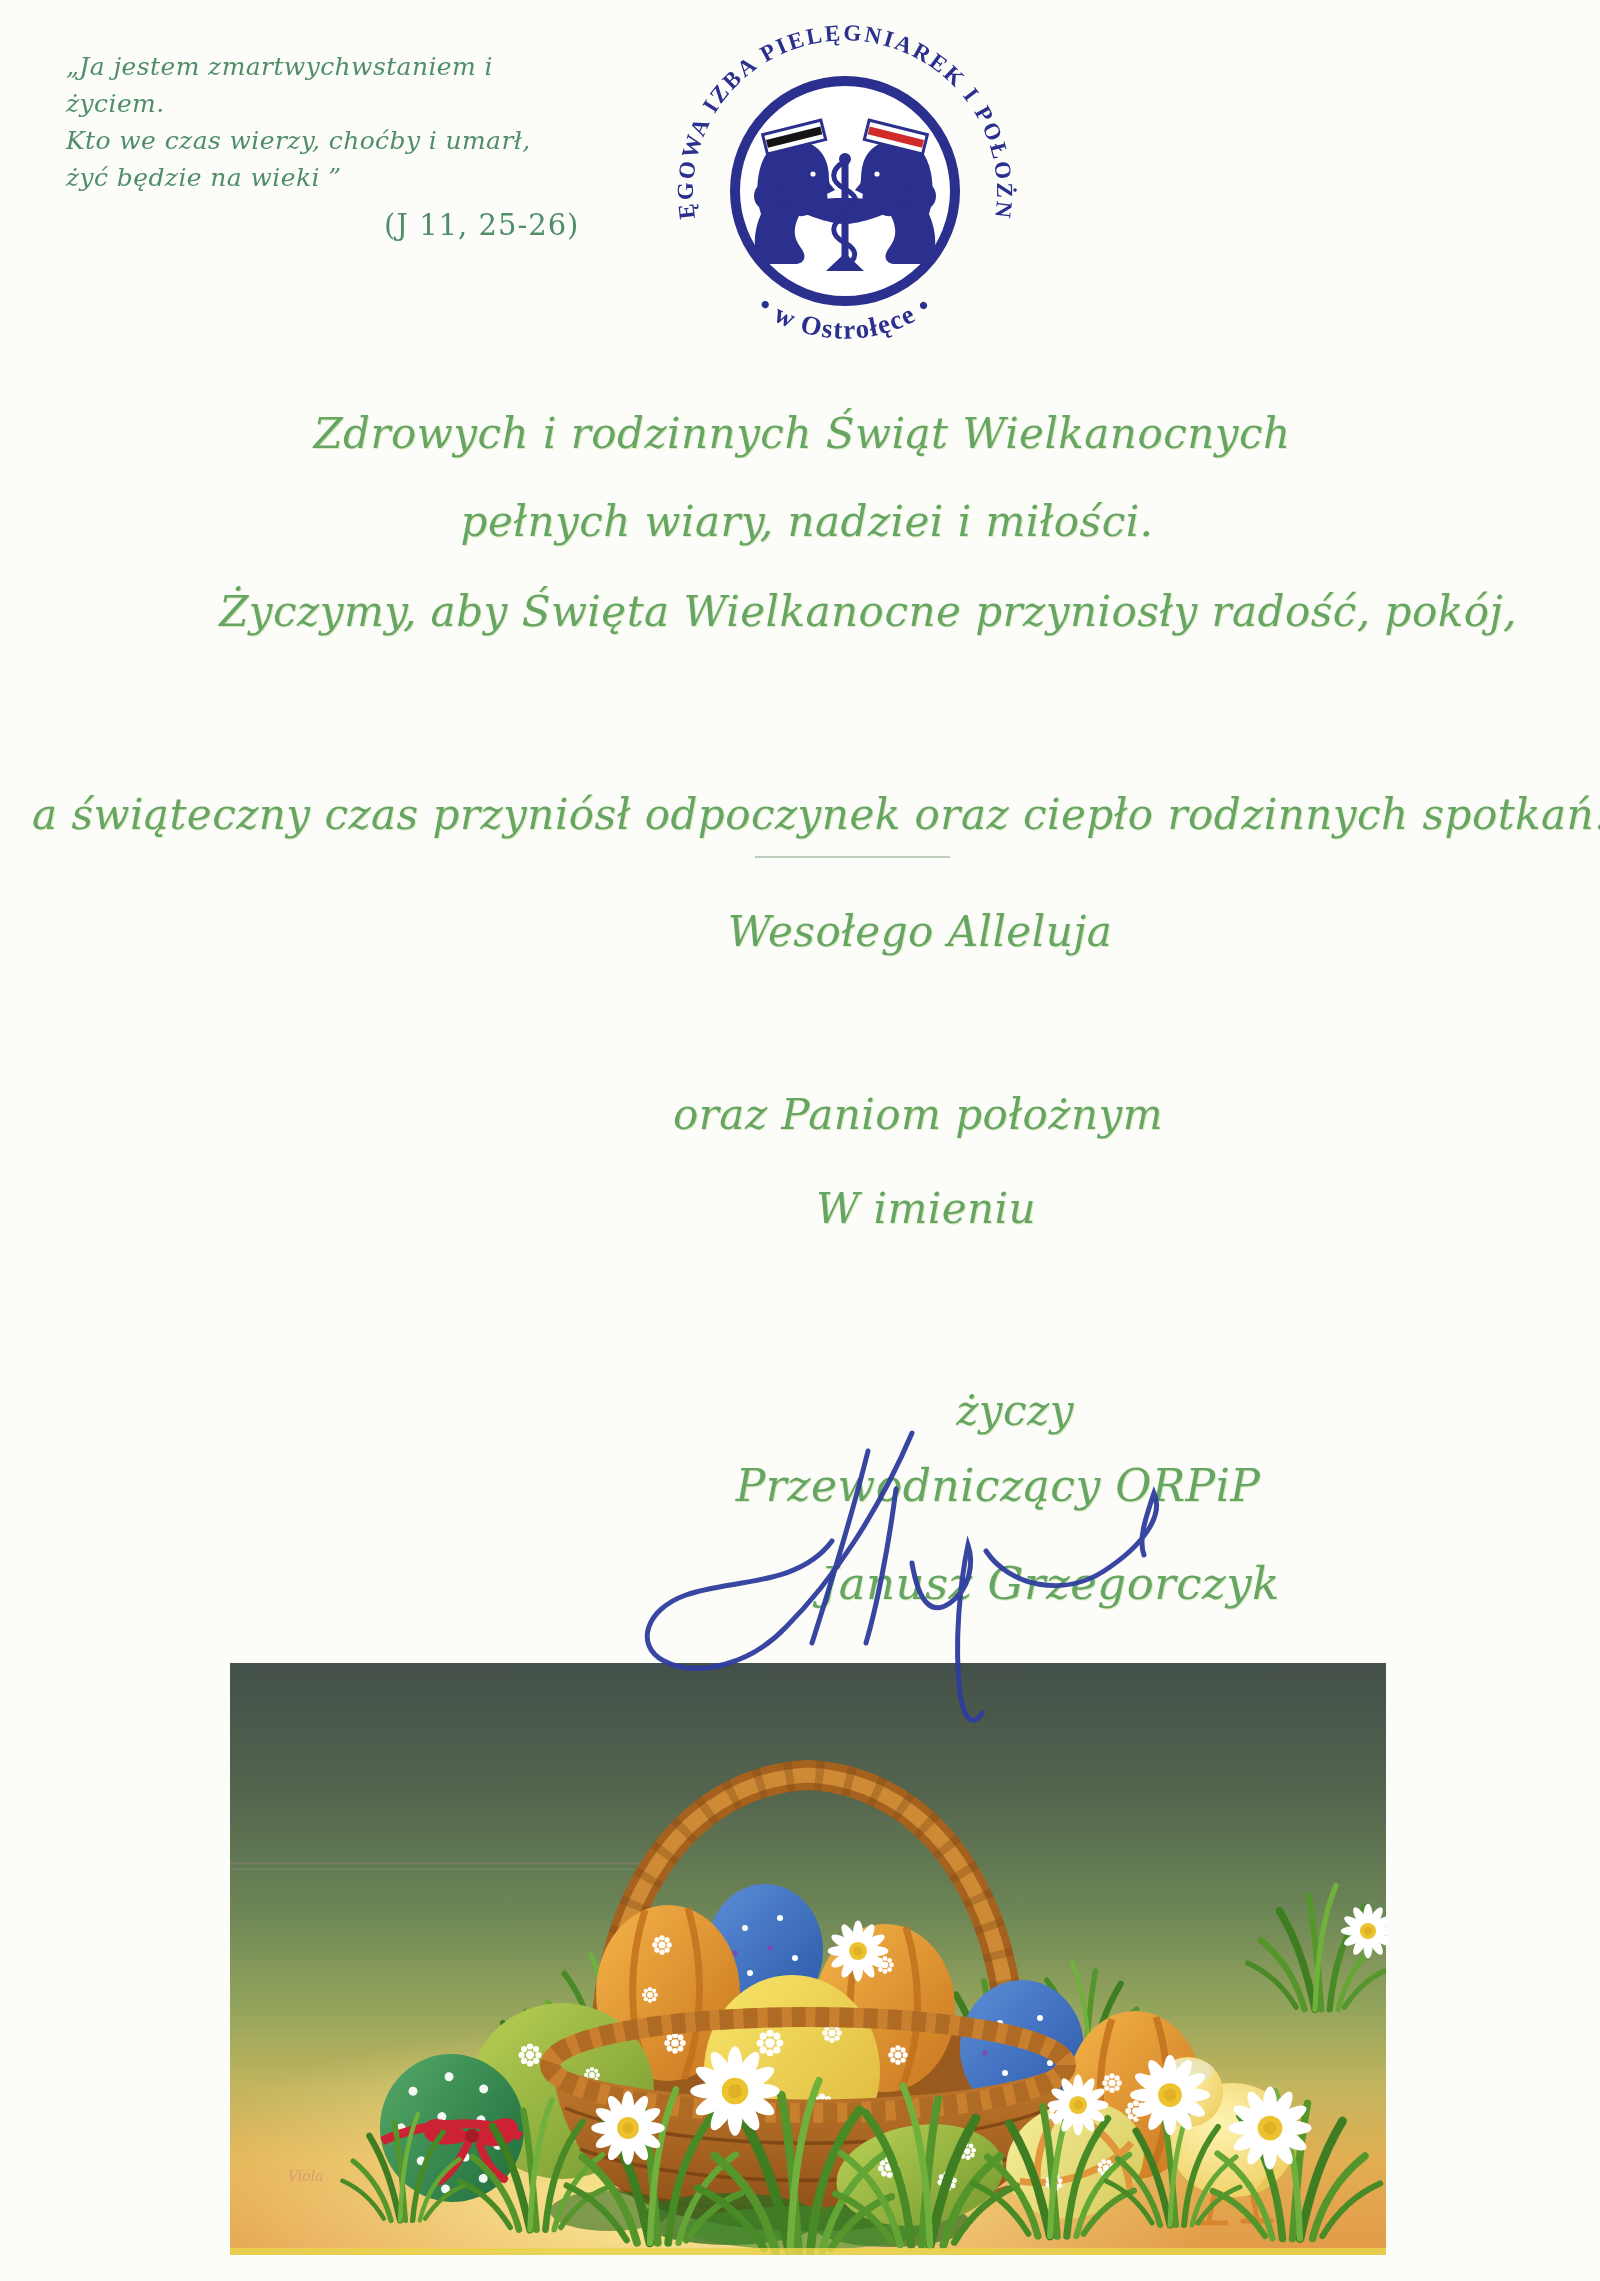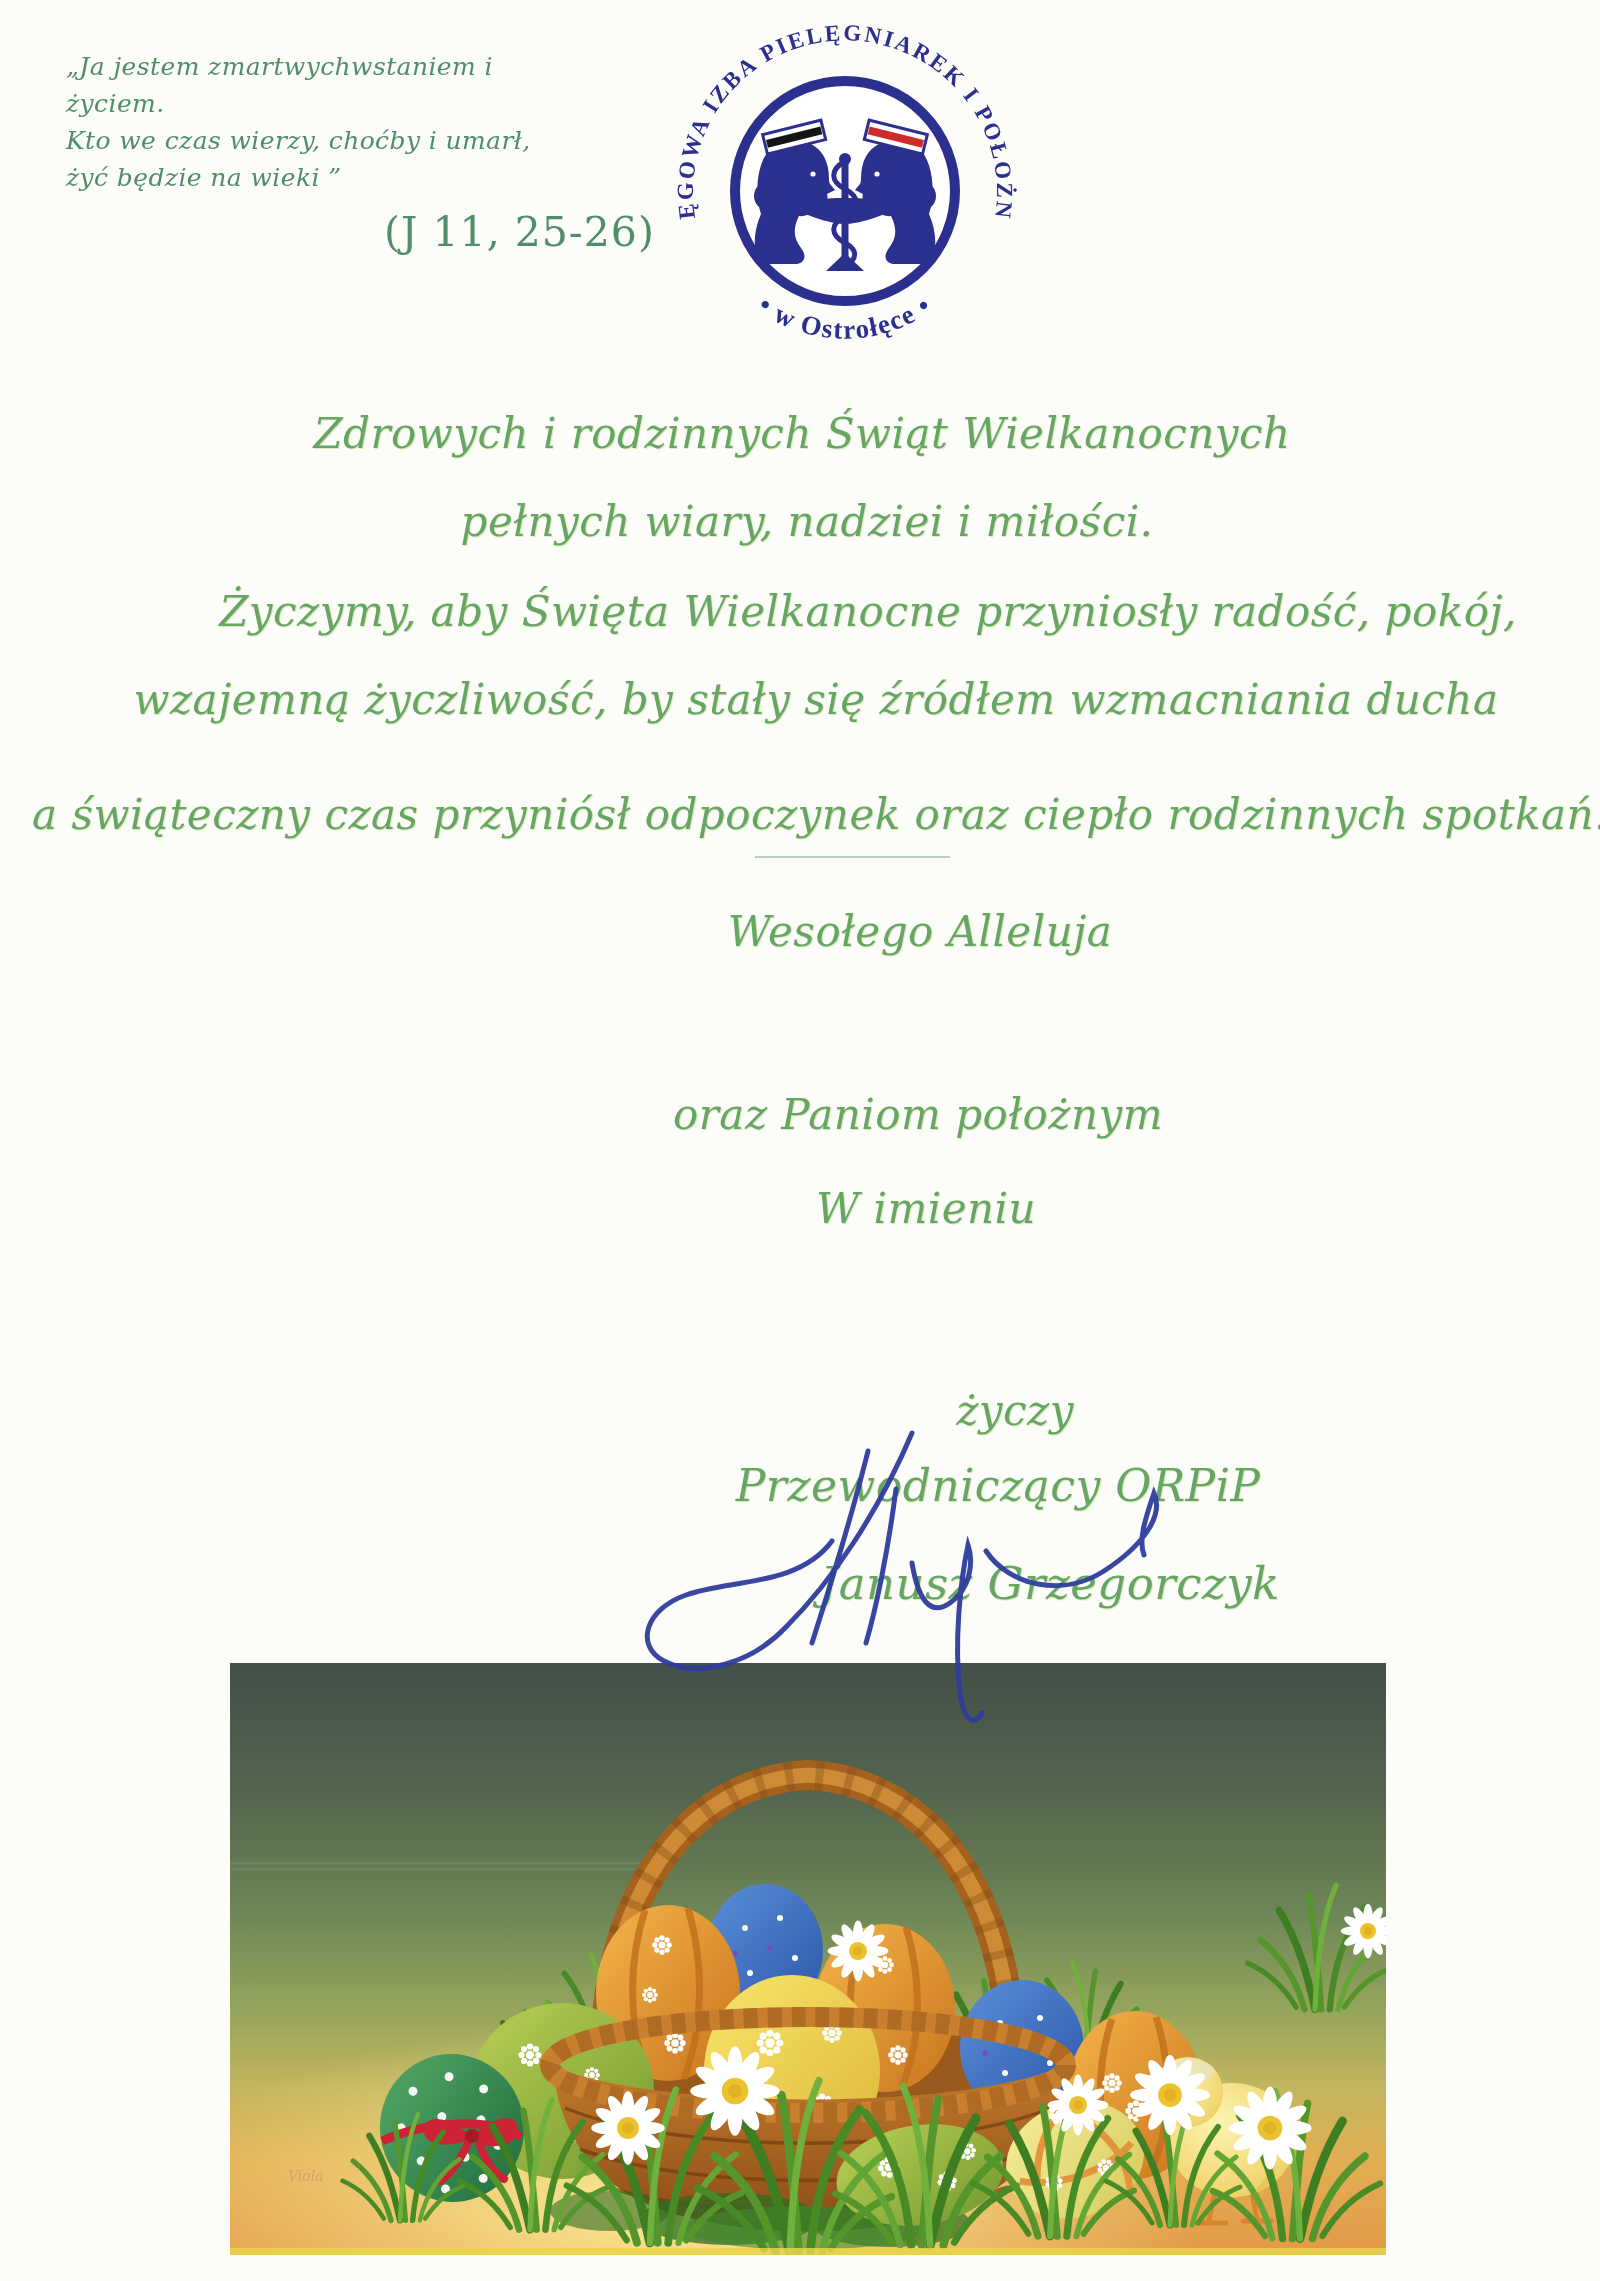--- a/index.html
+++ b/index.html
@@ -9,21 +9,21 @@
     font-family:"DejaVu Serif", serif;
   }
   
   .quote{
     position:absolute;left:66px;top:48px;width:520px;
     font-style:italic;font-size:25px;line-height:37px;
     color:var(--quote-green);letter-spacing:.4px;
   }
   .citation{
     position:absolute;left:384px;top:208px;
-    font-size:41px;color:var(--quote-green);letter-spacing:1px;
+    font-size:29px;color:var(--quote-green);letter-spacing:1px;
   }
   
   .logo{position:absolute;left:672px;top:18px;width:346px;height:346px;}
   .logo-arc{font-family:"Liberation Serif",serif;font-weight:bold;fill:var(--logo-navy);}
   .navy-fill{fill:var(--logo-navy);}
   .navy-stroke{stroke:var(--logo-navy);}
   
   .gline{
     position:absolute;transform:translateX(-50%);white-space:nowrap;
     font-style:italic;font-size:42px;color:var(--greeting-green);
@@ -98,21 +98,20 @@
       <rect class="navy-fill" x="-3.5" y="140" width="7" height="102" rx="3"></rect>
       <path class="navy-stroke" fill="none" stroke-width="5" d="M 0,143 C -15,152 -15,163 0,171 C 15,179 15,190 0,198 C -15,206 -15,217 0,225 C 10,230 12,237 7,243"></path>
       <circle class="navy-fill" cy="141" r="6"></circle>
       <path class="navy-fill" d="M -19,253 L 19,253 L 0,235 Z"></path>
     </g>
   </svg>
 
   <div class="gline" style="top:409px;left:802px">Zdrowych i rodzinnych Świąt Wielkanocnych</div>
   <div class="gline" style="top:497px;left:807px">pełnych wiary, nadziei i miłości.</div>
   <div class="gline" style="top:587px;left:868px">Życzymy, aby Święta Wielkanocne przyniosły radość, pokój,</div>
-  <div class="gline" style="top:675px;left:816px">wzajemną życzliwość, by stały się źródłem wzmacniania ducha</div>
   <div class="gline" style="top:790px;left:820px">a świąteczny czas przyniósł odpoczynek oraz ciepło rodzinnych spotkań.</div>
   <div class="gline" style="top:907px;left:920px">Wesołego Alleluja</div>
   <div class="gline" style="top:1090px;left:918px">oraz Paniom położnym</div>
   <div class="gline" style="top:1184px;left:926px">W imieniu</div>
   <div class="gline" style="top:1386px;left:1015px">życzy</div>
   <div class="gline" style="top:1460px;left:998px;font-size:44px">Przewodniczący ORPiP</div>
   <div class="gline" style="top:1557px;left:1050px;font-size:45px">Janusz Grzegorczyk</div>
 
   <div class="artifact-line"></div>
 

